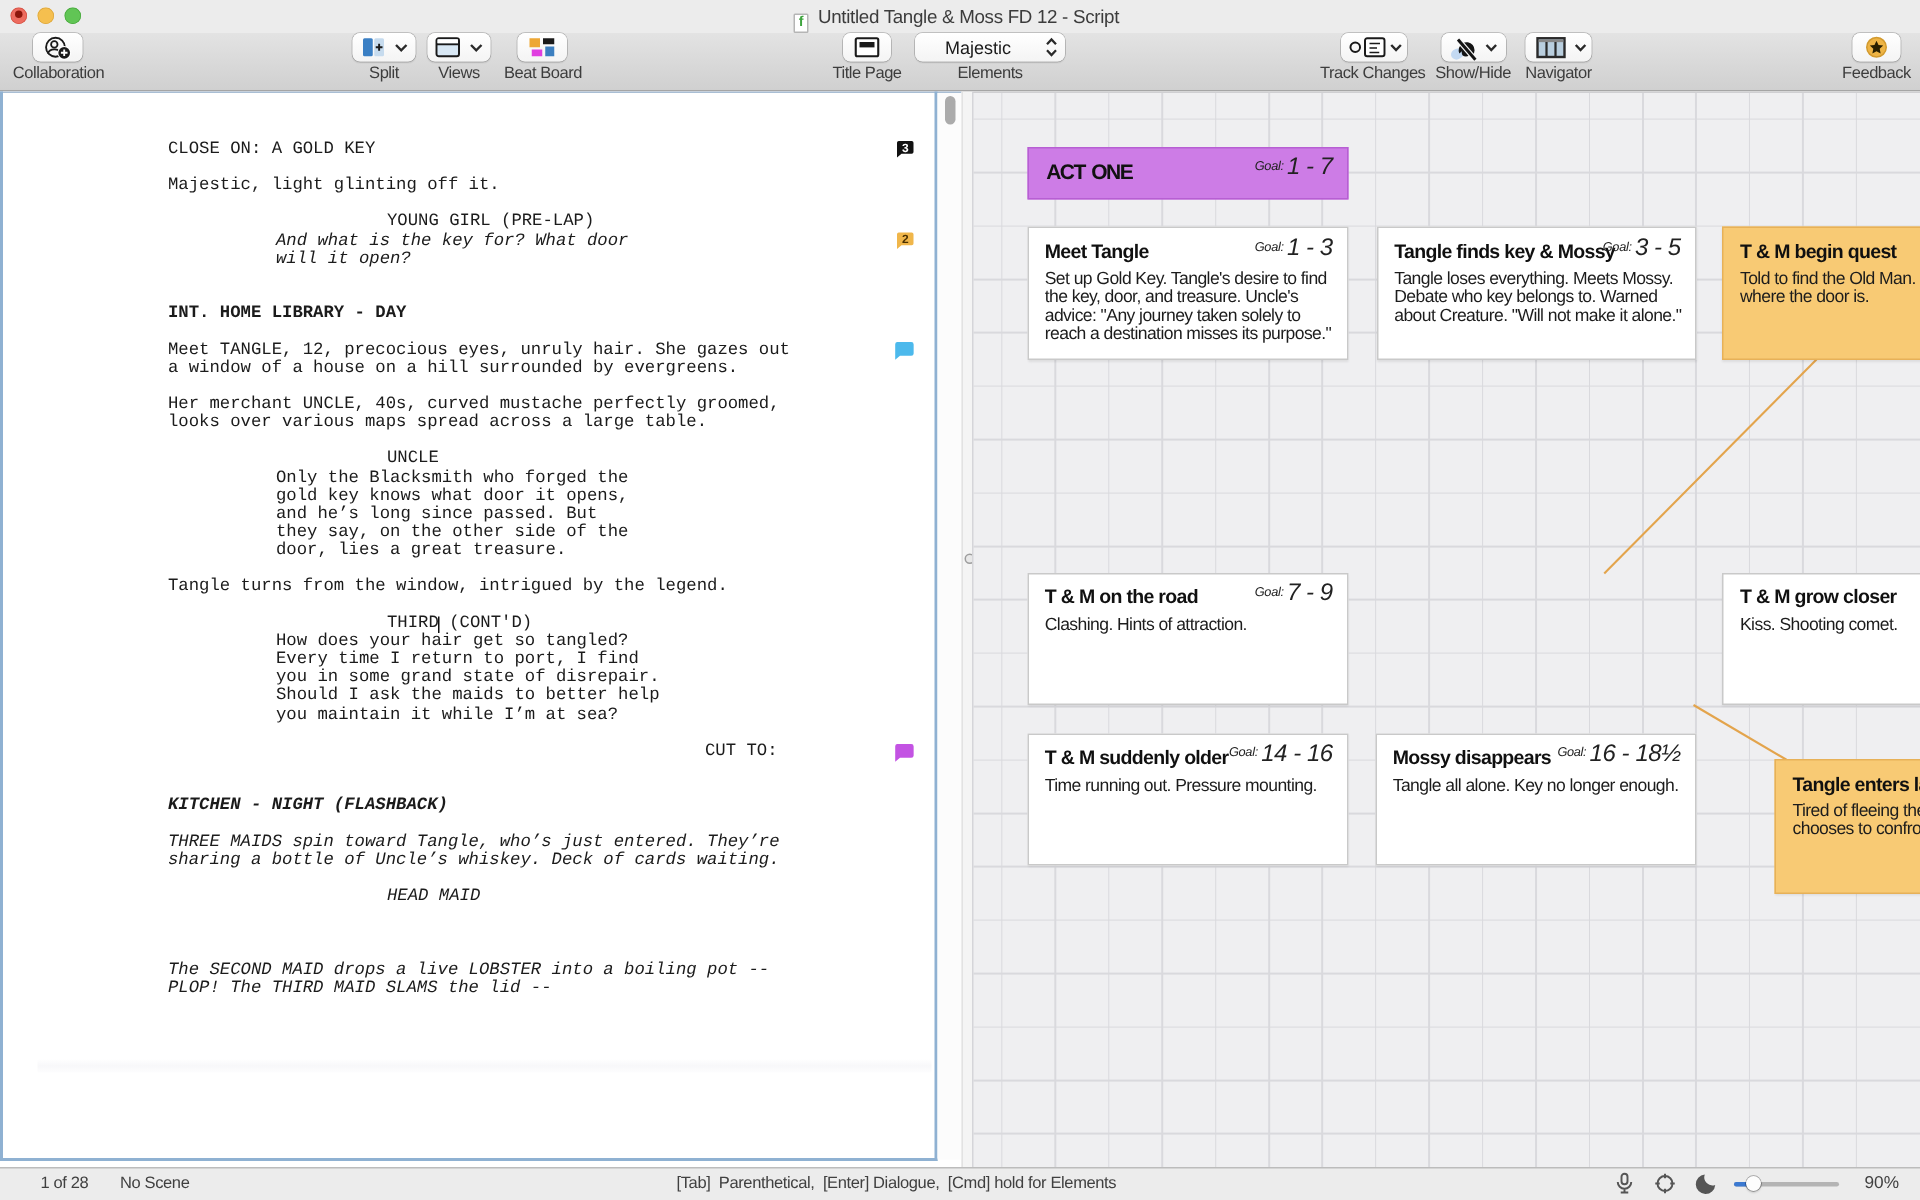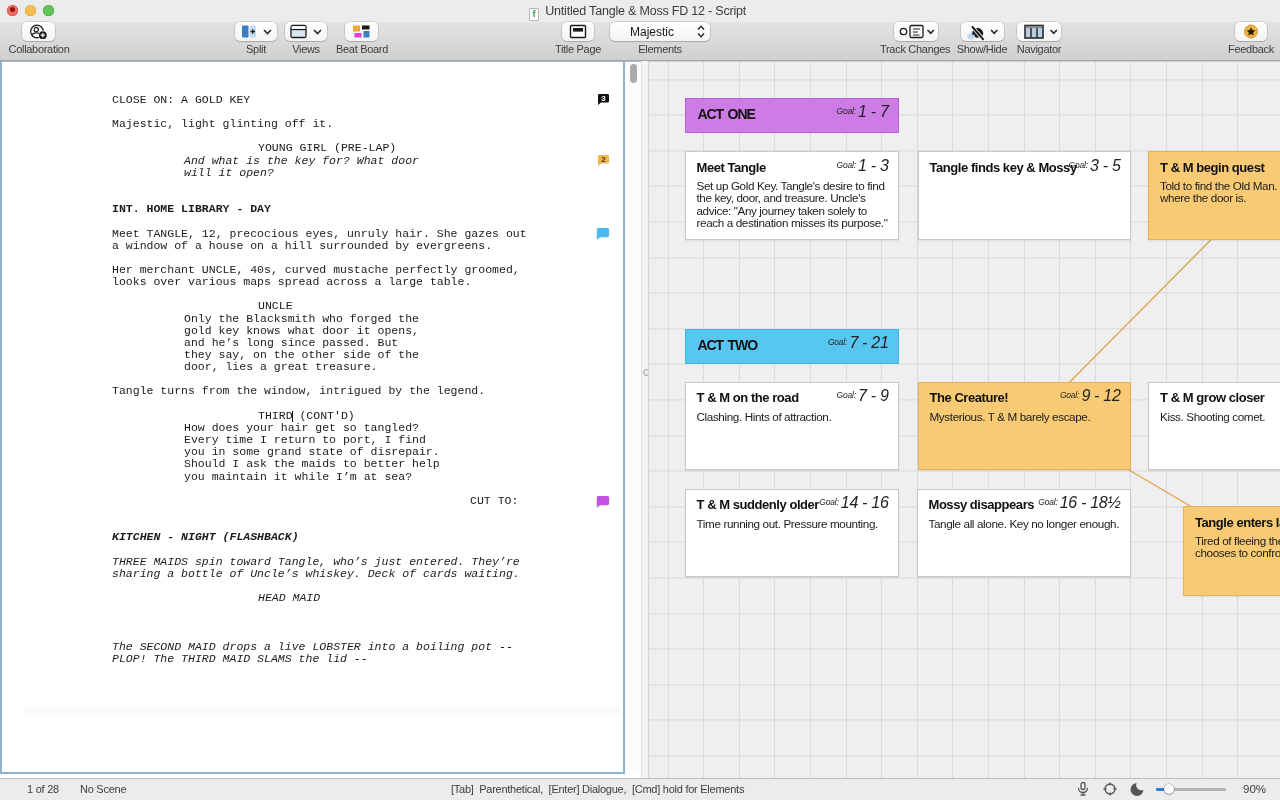--- a/index.html
+++ b/index.html
@@ -252,44 +252,38 @@
     <div class="goal"><span class="gl">Goal:&nbsp;</span><span class="gv">1 - 3</span></div>
     <div class="cbody">Set up Gold Key. Tangle's desire to find
 the key, door, and treasure. Uncle's
 advice: "Any journey taken solely to
 reach a destination misses its purpose."</div>
   </div>
 
   <div class="card" style="left:268.5px;top:89px;width:211px;height:87px;">
     <div class="ctitle">Tangle finds key &amp; Mossy</div>
     <div class="goal"><span class="gl">Goal:&nbsp;</span><span class="gv">3 - 5</span></div>
+    <div class="cbody">Tangle loses everything. Meets Mossy.
+Debate who key belongs to. Warned
+about Creature. "Will not make it alone."</div>
   </div>
 
   <div class="card cardO" style="left:499px;top:89px;width:212px;height:87px;">
     <div class="ctitle">T &amp; M begin quest</div>
     <div class="cbody">Told to find the Old Man. He knows
 where the door is.</div>
   </div>
 
-  <div class="acthdr actTWO" style="left:35.5px;top:266.5px;width:212px;">
-    <div class="atitle">ACT TWO</div>
-    <div class="goal"><span class="gl">Goal:&nbsp;</span><span class="gv">7 - 21</span></div>
-  </div>
 
   <div class="card" style="left:35.5px;top:319.5px;width:212px;height:86px;">
     <div class="ctitle">T &amp; M on the road</div>
     <div class="goal"><span class="gl">Goal:&nbsp;</span><span class="gv">7 - 9</span></div>
     <div class="cbody">Clashing. Hints of attraction.</div>
   </div>
 
-  <div class="card cardO" style="left:268.5px;top:319.5px;width:211px;height:86px;">
-    <div class="ctitle">The Creature!</div>
-    <div class="goal"><span class="gl">Goal:&nbsp;</span><span class="gv">9 - 12</span></div>
-    <div class="cbody">Mysterious. T &amp; M barely escape.</div>
-  </div>
 
   <div class="card" style="left:499px;top:319.5px;width:212px;height:86px;">
     <div class="ctitle">T &amp; M grow closer</div>
     <div class="cbody">Kiss. Shooting comet.</div>
   </div>
 
   <div class="card" style="left:35.5px;top:426.5px;width:212px;height:86px;">
     <div class="ctitle">T &amp; M suddenly older</div>
     <div class="goal"><span class="gl">Goal:&nbsp;</span><span class="gv">14 - 16</span></div>
     <div class="cbody">Time running out. Pressure mounting.</div>

